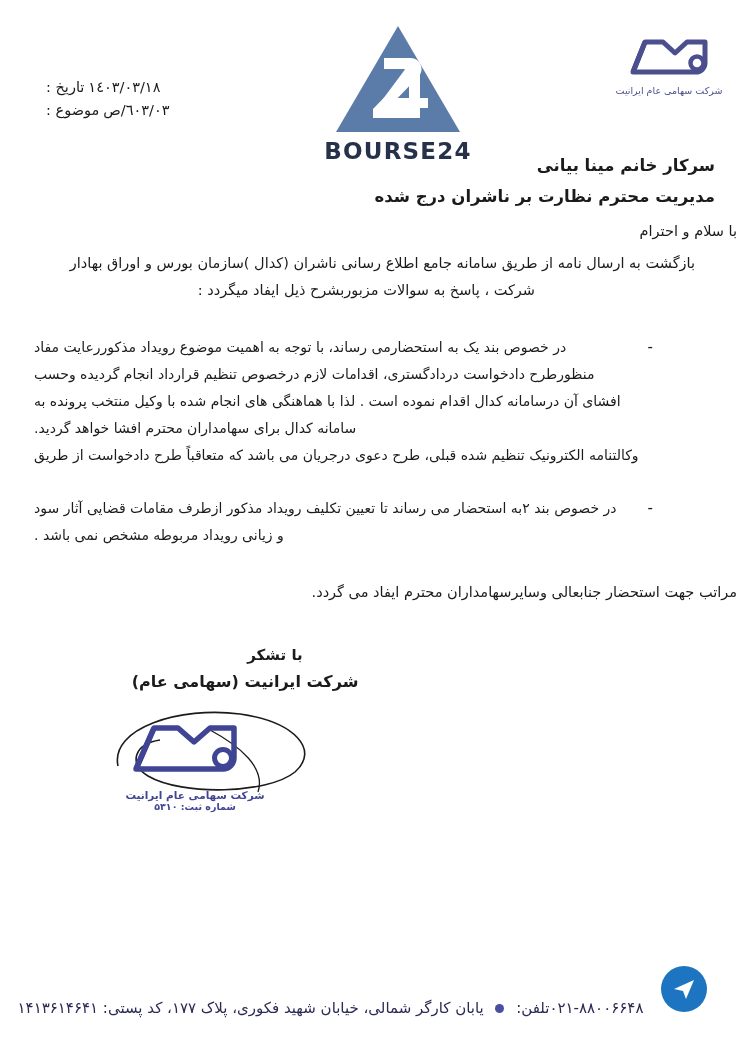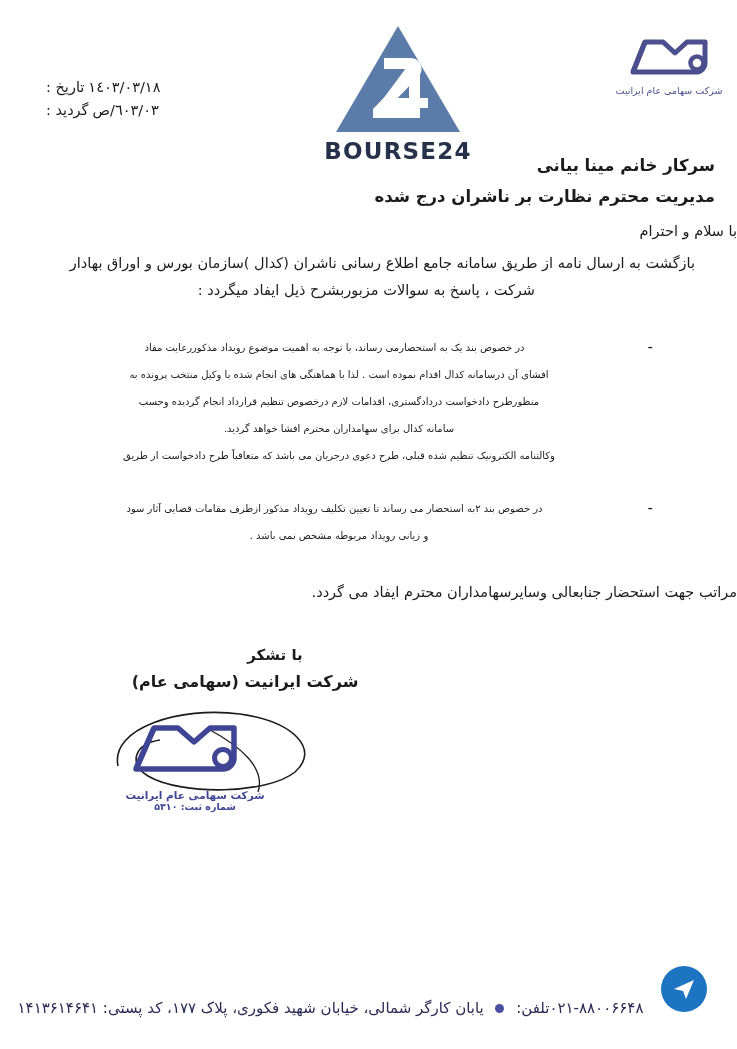--- a/index.html
+++ b/index.html
@@ -154,24 +154,24 @@
   }
   .bullet-dash {
     position: absolute;
     right: 66px;
     top: 0;
     font-size: 15px;
     line-height: 27px;
     color: #1b1b1b;
   }
   .bullet-body {
-    font-size: 10px;
+    font-size: 14px;
     line-height: 27px;
     direction: rtl;
-    text-align: center;
+    text-align: left;
     padding-right: 84px;
     padding-left: 16px;
   }
   .bl { display: block; white-space: nowrap; }
   .bl.hang { margin-right: -9px; }
 
   .closing {
     font-size: 14.5px;
     line-height: 27px;
     direction: rtl;
@@ -276,21 +276,21 @@
 
 <div class="page">
 
   <div class="header">
 
     <div class="meta-block">
       <div class="meta-line">
         <span class="meta-value">۱٤۰۳/۰۳/۱۸</span><span class="sep"></span><span class="meta-label">تاریخ :</span>
       </div>
       <div class="meta-line">
-        <span class="meta-value">۰۳/٦۰۳/ص</span><span class="sep"></span><span class="meta-label">گردید :</span>
+        <span class="meta-value">۰۳/٦۰۳/ص</span><span class="sep"></span><span class="meta-label">موضوع :</span>
       </div>
     </div>
 
     <div class="bourse-logo">
       <svg class="bourse-mark" viewBox="0 0 128 112">
         <path d="M64 2 L126 108 L2 108 Z" fill="#5b7ba8"></path>
 
         <path d="M50 34 h26 a11 11 0 0 1 8 19 l-30 31 h30 v10 h-45 v-9 l33 -34 a3.5 3.5 0 0 0 -2.5 -6 h-19.5 z" fill="#ffffff"></path>
 
         <path d="M86 40 v34 h8 v10 h-8 v10 h-11 v-10 h-26 v-9 l26 -35 z
@@ -323,22 +323,22 @@
       <span class="intro-l ind1">بازگشت به ارسال نامه از طریق سامانه جامع اطلاع رسانی ناشران (کدال )سازمان بورس و اوراق بهادار</span>
       <span class="intro-l ind3">شرکت ، پاسخ به سوالات مزبوربشرح ذیل ایفاد میگردد :</span>
     </div>
 
     <div class="bullets">
 
       <div class="bullet">
         <span class="bullet-dash">-</span>
         <div class="bullet-body">
           <span class="bl">در خصوص بند یک به استحضارمی رساند، با توجه به اهمیت موضوع رویداد مذکوررعایت مفاد</span>
+          <span class="bl hang">منظورطرح دادخواست دردادگستری، اقدامات لازم درخصوص تنظیم قرارداد انجام گردیده وحسب</span>
           <span class="bl hang">افشای آن درسامانه کدال اقدام نموده است .  لذا با هماهنگی های انجام شده با وکیل منتخب پرونده به</span>
-          <span class="bl hang">منظورطرح دادخواست دردادگستری، اقدامات لازم درخصوص تنظیم قرارداد انجام گردیده وحسب</span>
           <span class="bl hang">سامانه کدال برای سهامداران محترم افشا خواهد گردید.</span>
           <span class="bl hang">وکالتنامه الکترونیک تنظیم شده قبلی، طرح دعوی درجریان می باشد که متعاقباً طرح دادخواست از طریق</span>
         </div>
       </div>
 
       <div class="bullet">
         <span class="bullet-dash">-</span>
         <div class="bullet-body">
           <span class="bl">در خصوص بند ۲به استحضار می رساند تا تعیین تکلیف رویداد مذکور ازطرف مقامات قضایی آثار سود</span>
           <span class="bl hang">و زیانی رویداد مربوطه مشخص نمی باشد .</span>

